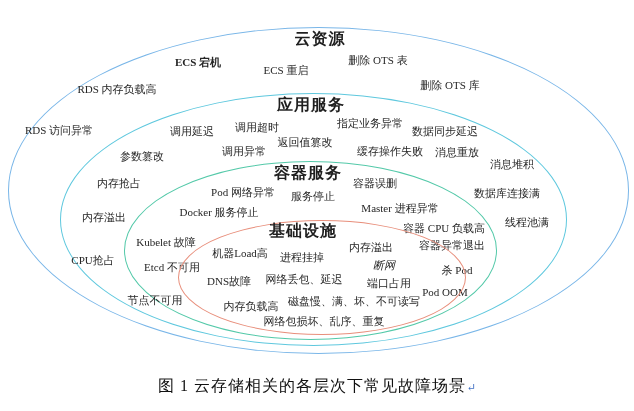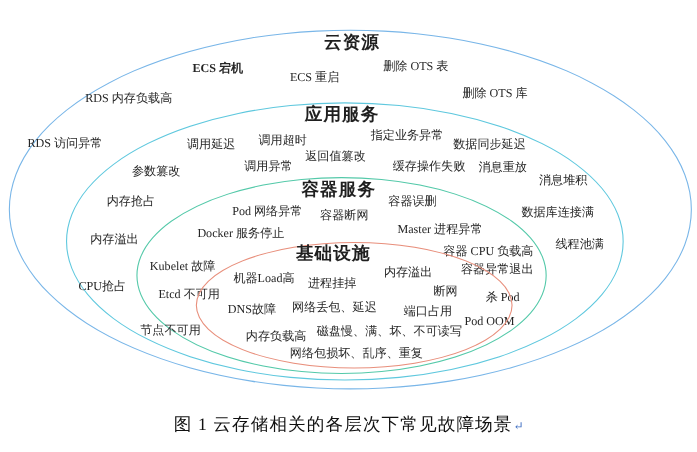--- a/index.html
+++ b/index.html
@@ -89,36 +89,36 @@
       <span class="fault-label" style="left: 512px; top: 164px;">消息堆积</span>
       <span class="fault-label" style="left: 119px; top: 183px;">内存抢占</span>
       <span class="fault-label" style="left: 507px; top: 193px;">数据库连接满</span>
       <span class="fault-label" style="left: 104px; top: 217px;">内存溢出</span>
       <span class="fault-label" style="left: 527px; top: 222px;">线程池满</span>
       <span class="fault-label" style="left: 93px; top: 260px;">CPU抢占</span>
       <div class="ellipse" style="left: 124px; top: 161px; width: 373px; height: 179px; border-color: rgb(84, 201, 169);"></div>
       <span class="layer-title" style="left: 308px; top: 173px;">容器服务</span>
       <span class="fault-label" style="left: 375px; top: 183px;">容器误删</span>
       <span class="fault-label" style="left: 243px; top: 192px;">Pod 网络异常</span>
-      <span class="fault-label" style="left: 313px; top: 196px;">容器断网</span>
+      <span class="fault-label" style="left: 313px; top: 196px;">服务停止</span>
       <span class="fault-label" style="left: 219px; top: 212px;">Docker 服务停止</span>
       <span class="fault-label" style="left: 400px; top: 208px;">Master 进程异常</span>
       <span class="fault-label" style="left: 444px; top: 228px;">容器 CPU 负载高</span>
       <span class="fault-label" style="left: 166px; top: 242px;">Kubelet 故障</span>
       <span class="fault-label" style="left: 452px; top: 245px;">容器异常退出</span>
       <span class="fault-label" style="left: 172px; top: 267px;">Etcd 不可用</span>
       <span class="fault-label" style="left: 457px; top: 270px;">杀 Pod</span>
       <span class="fault-label" style="left: 155px; top: 300px;">节点不可用</span>
       <span class="fault-label" style="left: 445px; top: 292px;">Pod OOM</span>
       <div class="ellipse" style="left: 178px; top: 220px; width: 288px; height: 115px; border-color: rgb(232, 143, 124);"></div>
       <span class="layer-title" style="left: 303px; top: 231px;">基础设施</span>
       <span class="fault-label" style="left: 240px; top: 253px;">机器Load高</span>
       <span class="fault-label" style="left: 302px; top: 257px;">进程挂掉</span>
       <span class="fault-label" style="left: 371px; top: 247px;">内存溢出</span>
-      <span class="fault-label" style="left: 405px; top: 265px;">断网</span>
+      <span class="fault-label" style="left: 384px; top: 265px; font-style: italic;">断网</span>
       <span class="fault-label" style="left: 229px; top: 281px;">DNS故障</span>
       <span class="fault-label" style="left: 304px; top: 279px;">网络丢包、延迟</span>
       <span class="fault-label" style="left: 389px; top: 283px;">端口占用</span>
       <span class="fault-label" style="left: 251px; top: 306px;">内存负载高</span>
       <span class="fault-label" style="left: 354px; top: 301px;">磁盘慢、满、坏、不可读写</span>
       <span class="fault-label" style="left: 324px; top: 321px;">网络包损坏、乱序、重复</span>
     </div>
   <div class="caption"><span>图 1  云存储相关的各层次下常见故障场景</span><span class="pmark">↵</span></div>
 </div>
 

